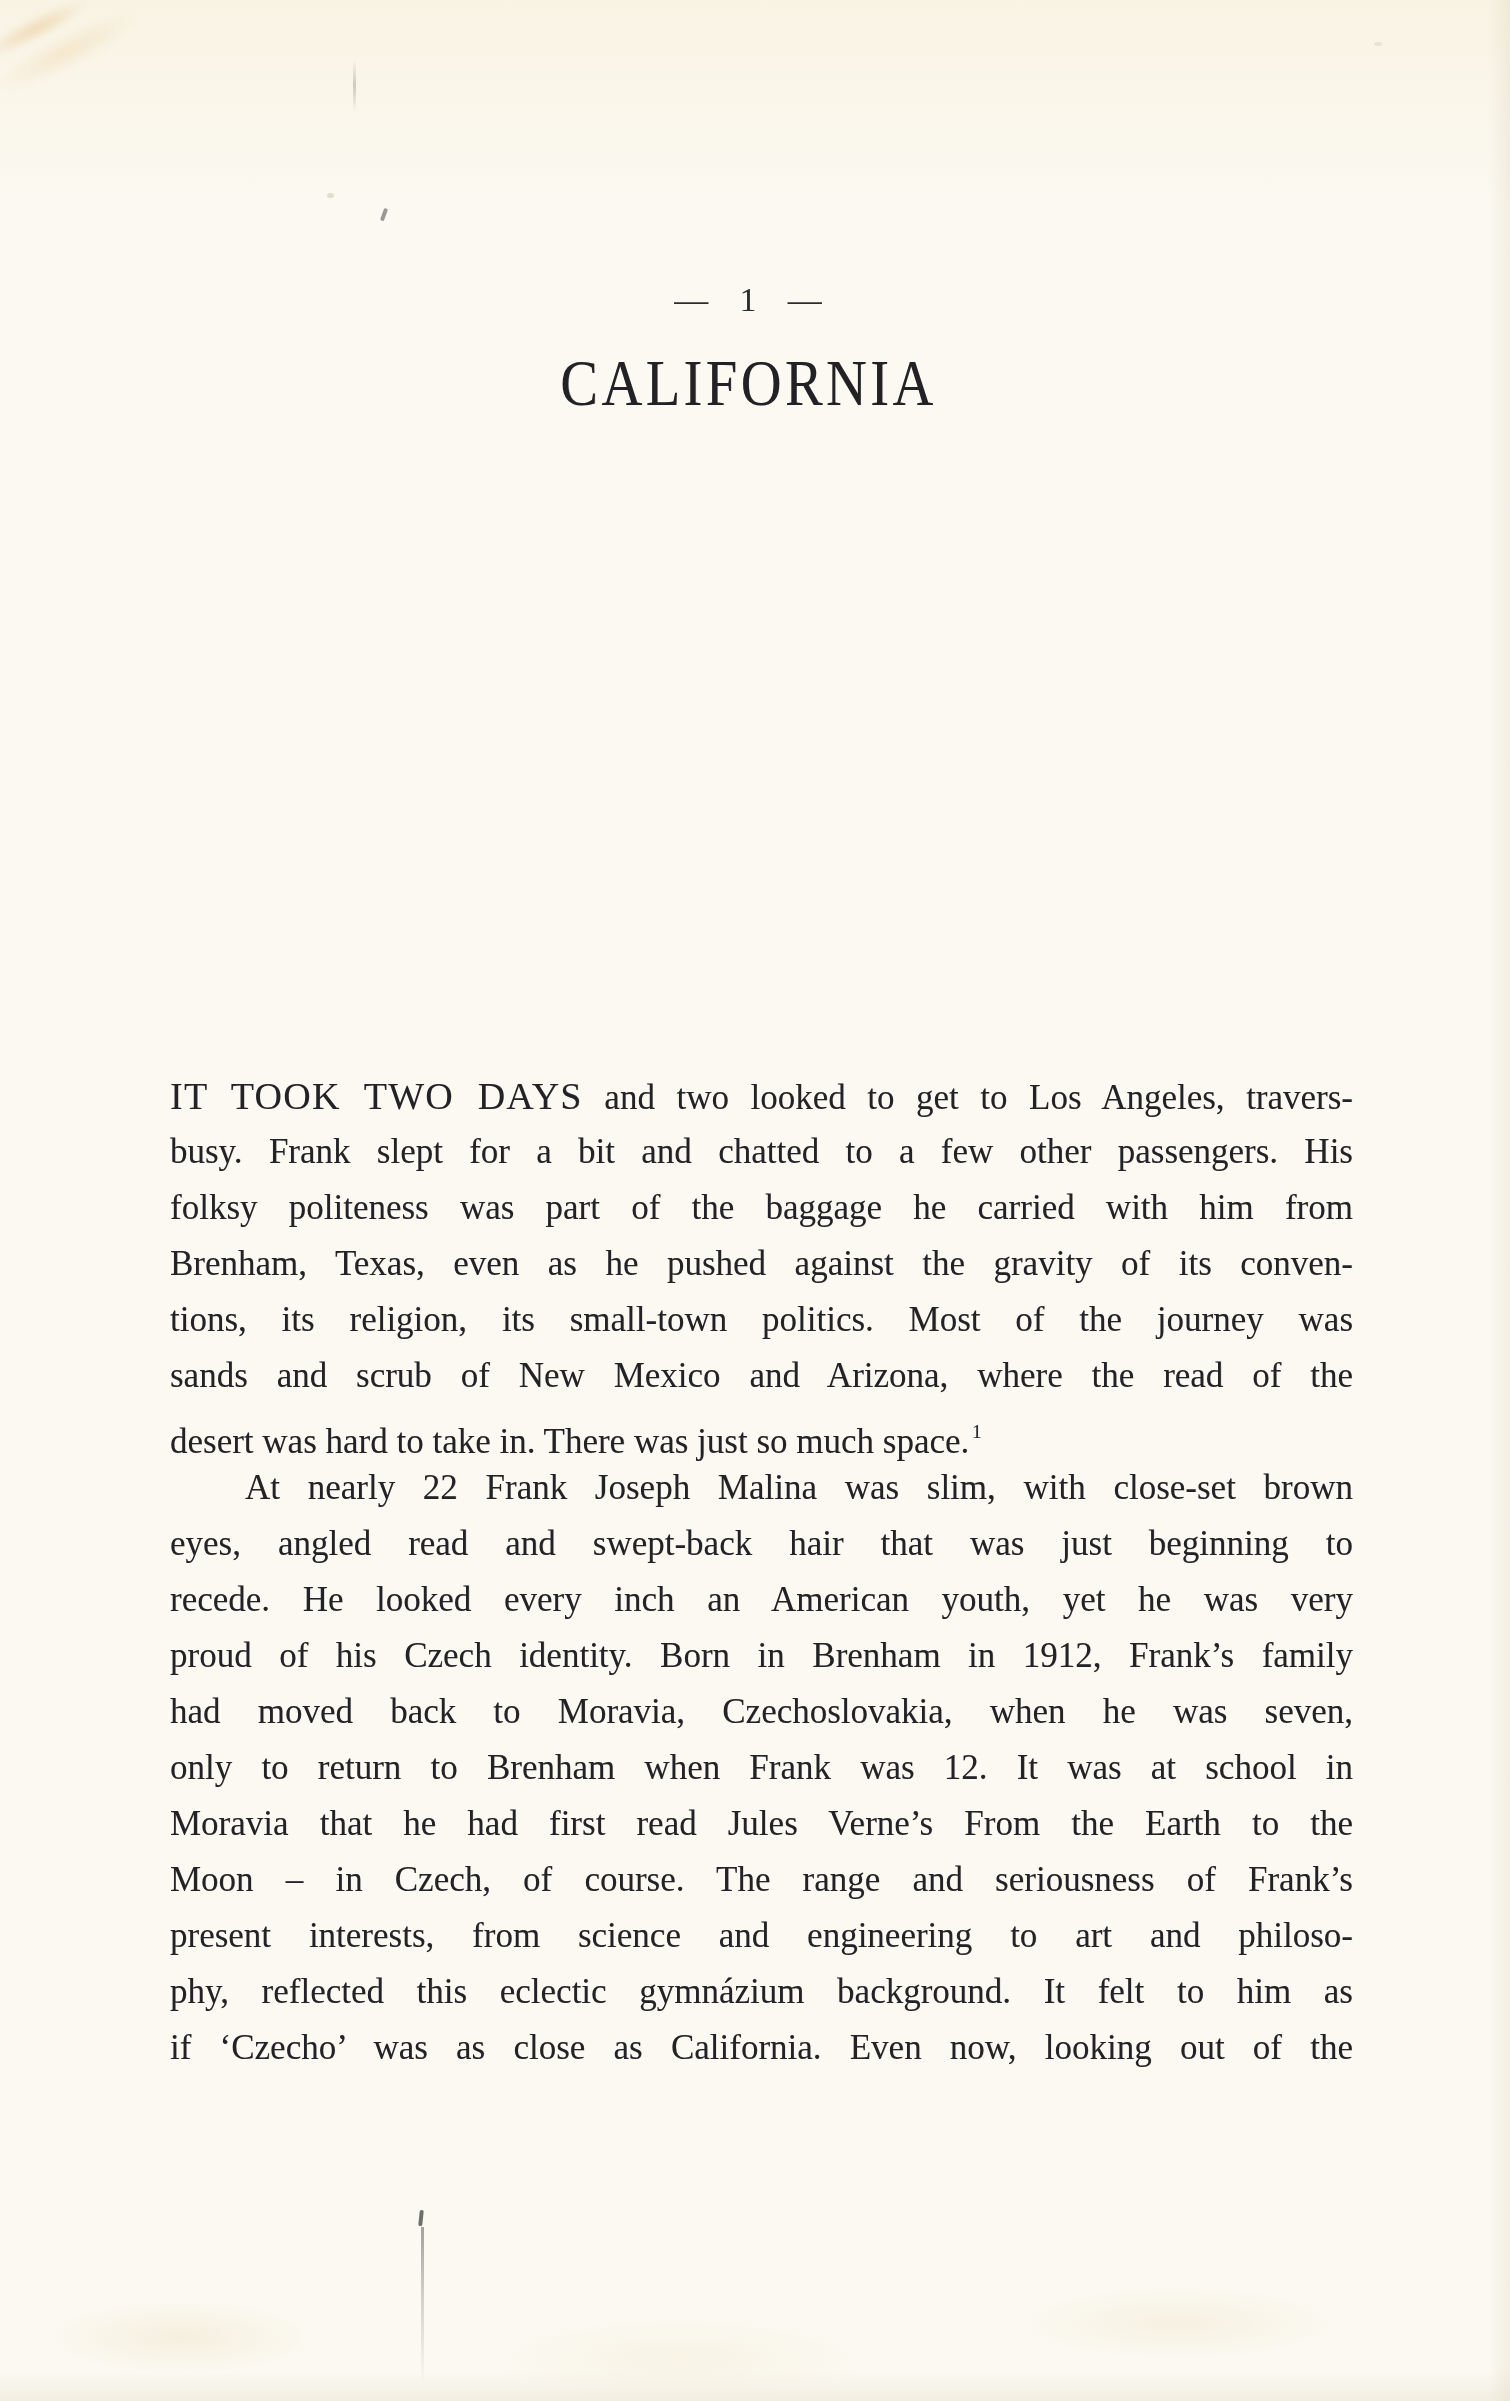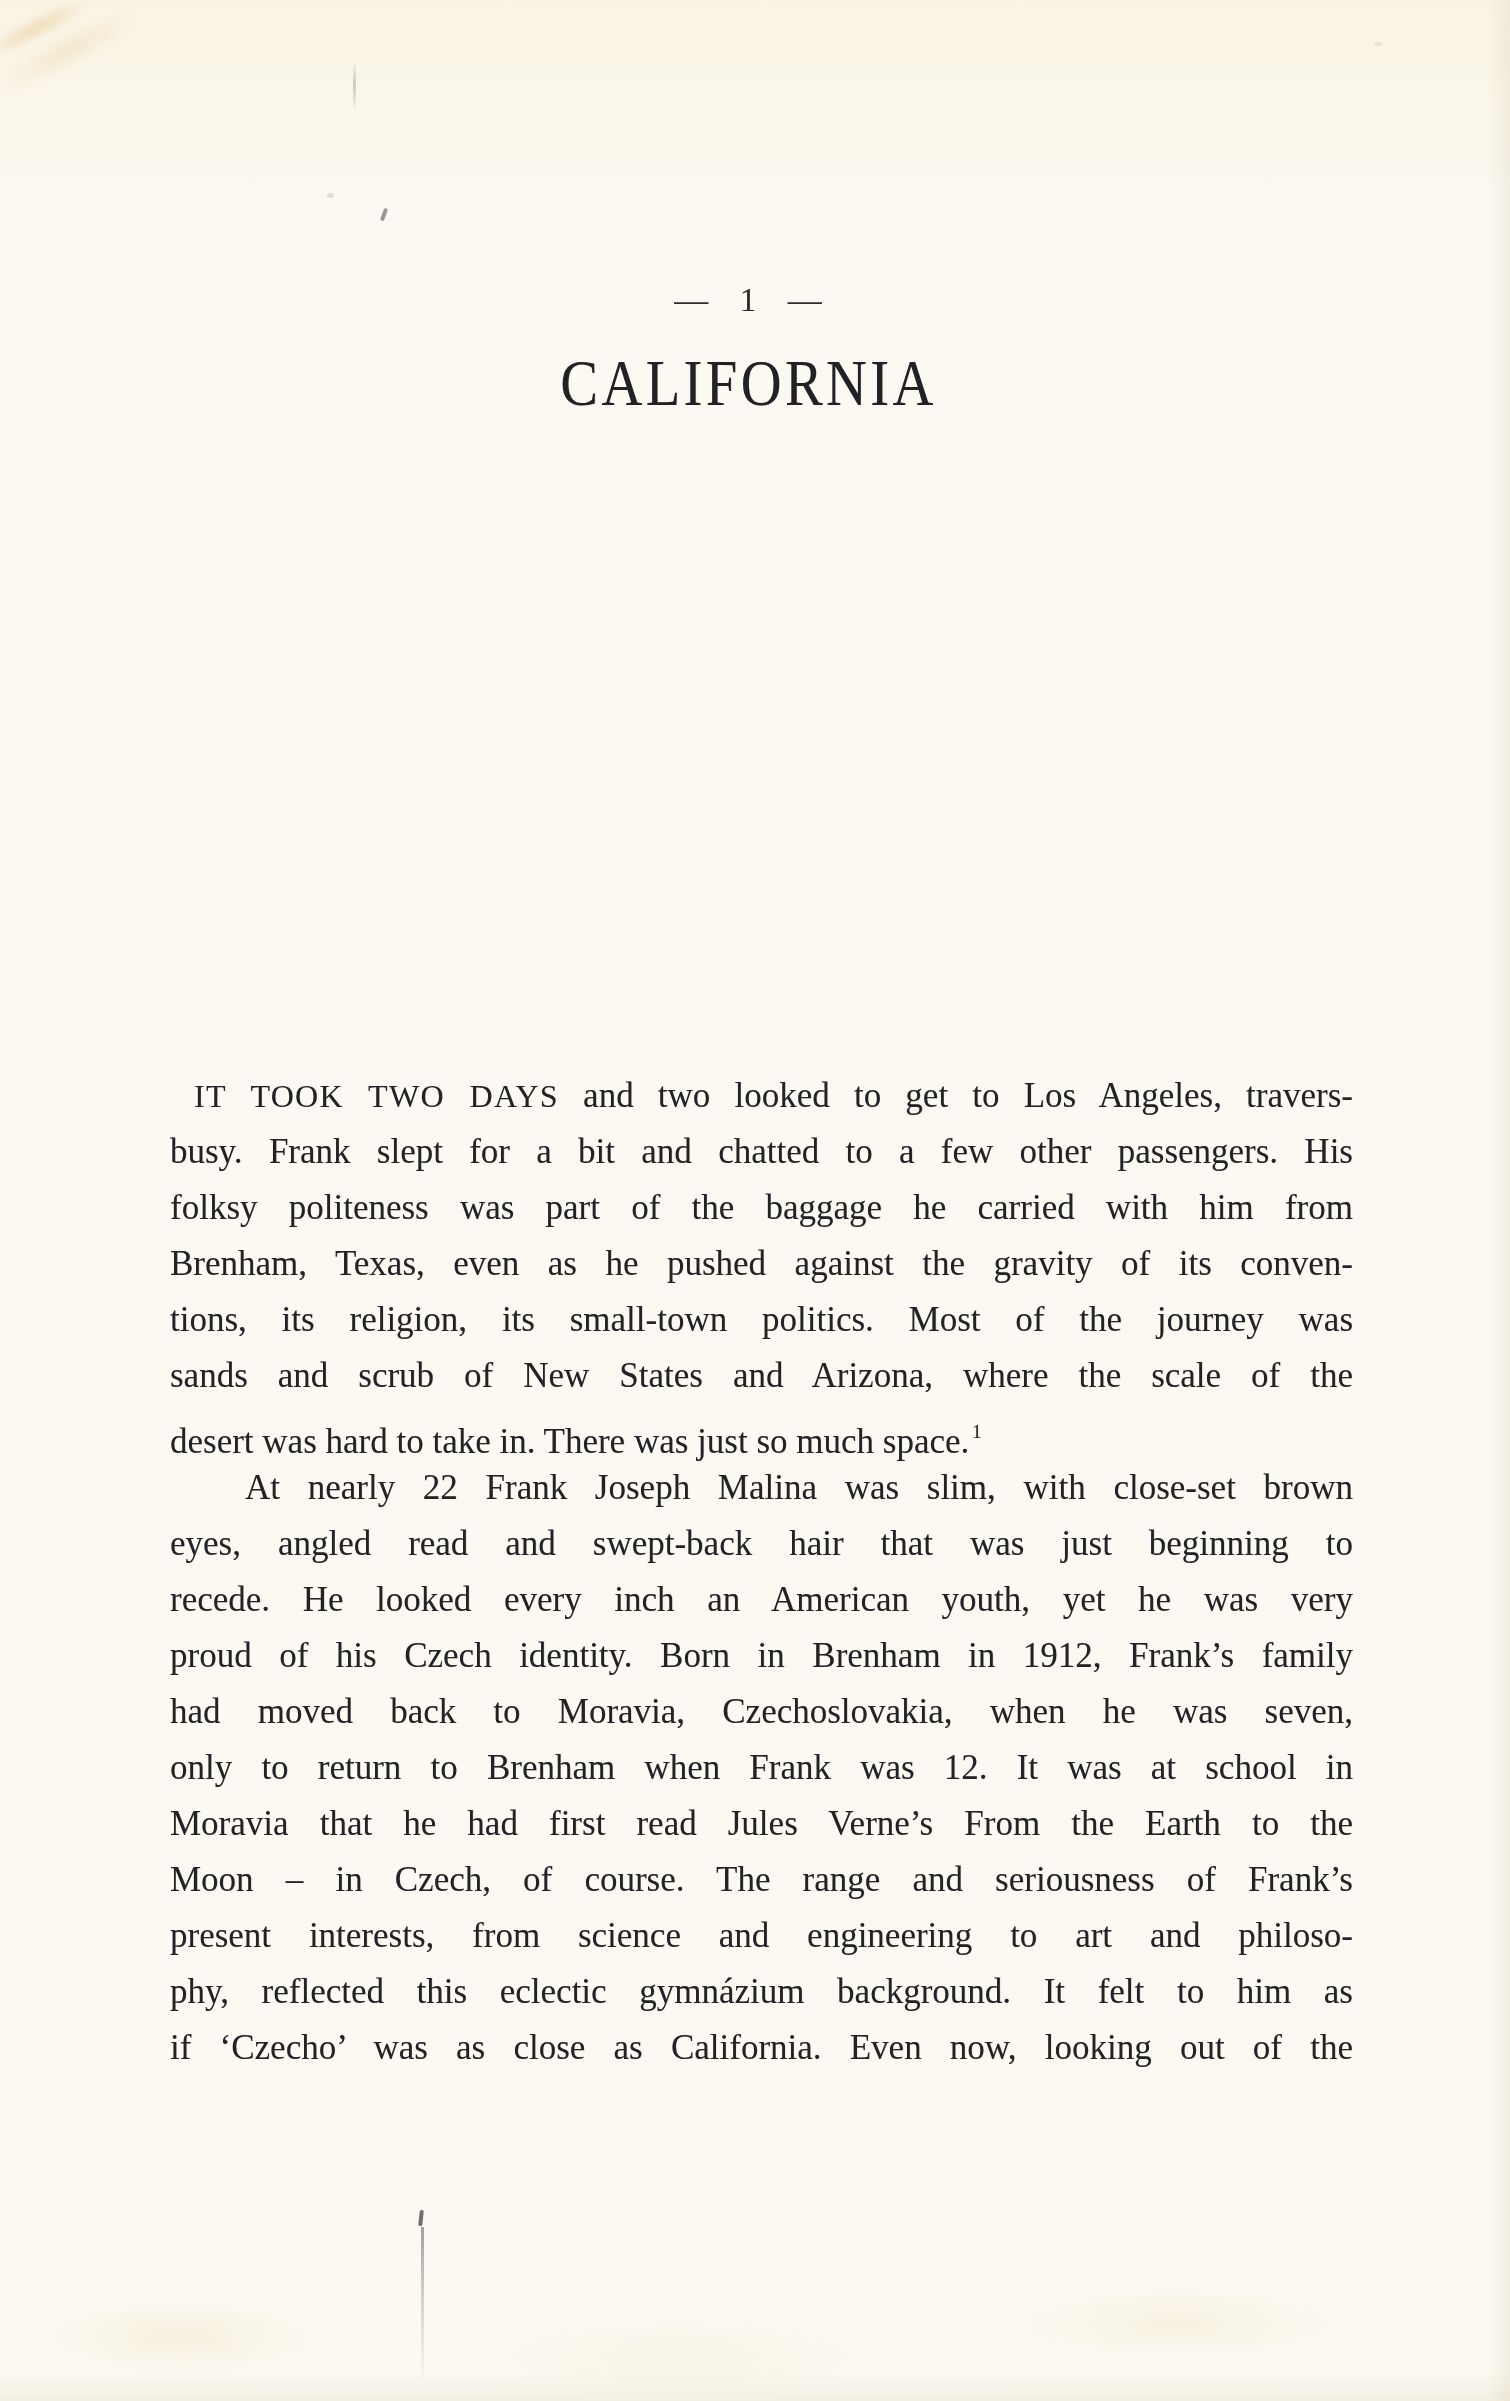--- a/index.html
+++ b/index.html
@@ -99,21 +99,21 @@
     text-shadow: 0.3px 0.3px 0 rgba(25,25,28,0.22);
   }
   .line {
     text-align: justify;
     text-align-last: justify;
     white-space: nowrap;
     height:56px;
   }
   .line.last { text-align-last: left; }
   .line.indent { padding-left: 75px; }
-  .sc { font-size:32px; letter-spacing:1.3px;margin-left:24px; }
+  .sc { font-size:38px; letter-spacing:1.3px; }
   .it { }
   .sup { font-size:19.4px; vertical-align:15px; margin-left:2.7px; letter-spacing:0; }
 </style>
 </head>
 <body>
 
 <div class="page">
 
   <div class="tint-top"></div>
   <div class="edge-right"></div>
@@ -133,21 +133,21 @@
     <div class="chapter-title">CALIFORNIA</div>
   </div>
 
   <div class="body-text">
     <div id="body-lines">
         <div class="line"><span class="sc">IT TOOK TWO DAYS</span><span> and two looked to get to Los Angeles, travers-</span></div>
         <div class="line"><span>busy. Frank slept for a bit and chatted to a few other passengers. His</span></div>
         <div class="line"><span>folksy politeness was part of the baggage he carried with him from</span></div>
         <div class="line"><span>Brenham, Texas, even as he pushed against the gravity of its conven-</span></div>
         <div class="line"><span>tions, its religion, its small-town politics. Most of the journey was</span></div>
-        <div class="line"><span>sands and scrub of New States and Arizona, where the scale of the</span></div>
+        <div class="line"><span>sands and scrub of New Mexico and Arizona, where the read of the</span></div>
         <div class="line last"><span>desert was hard to take in. There was just so much space.</span><span class="sup">1</span></div>
         <div class="line indent"><span>At nearly 22 Frank Joseph Malina was slim, with close-set brown</span></div>
         <div class="line"><span>eyes, angled read and swept-back hair that was just beginning to</span></div>
         <div class="line"><span>recede. He looked every inch an American youth, yet he was very</span></div>
         <div class="line"><span>proud of his Czech identity. Born in Brenham in 1912, Frank’s family</span></div>
         <div class="line"><span>had moved back to Moravia, Czechoslovakia, when he was seven,</span></div>
         <div class="line"><span>only to return to Brenham when Frank was 12. It was at school in</span></div>
         <div class="line"><span>Moravia that he had first read Jules Verne’s </span><span class="it">From the Earth to the</span></div>
         <div class="line"><span class="it">Moon</span><span> – in Czech, of course. The range and seriousness of Frank’s</span></div>
         <div class="line"><span>present interests, from science and engineering to art and philoso-</span></div>

